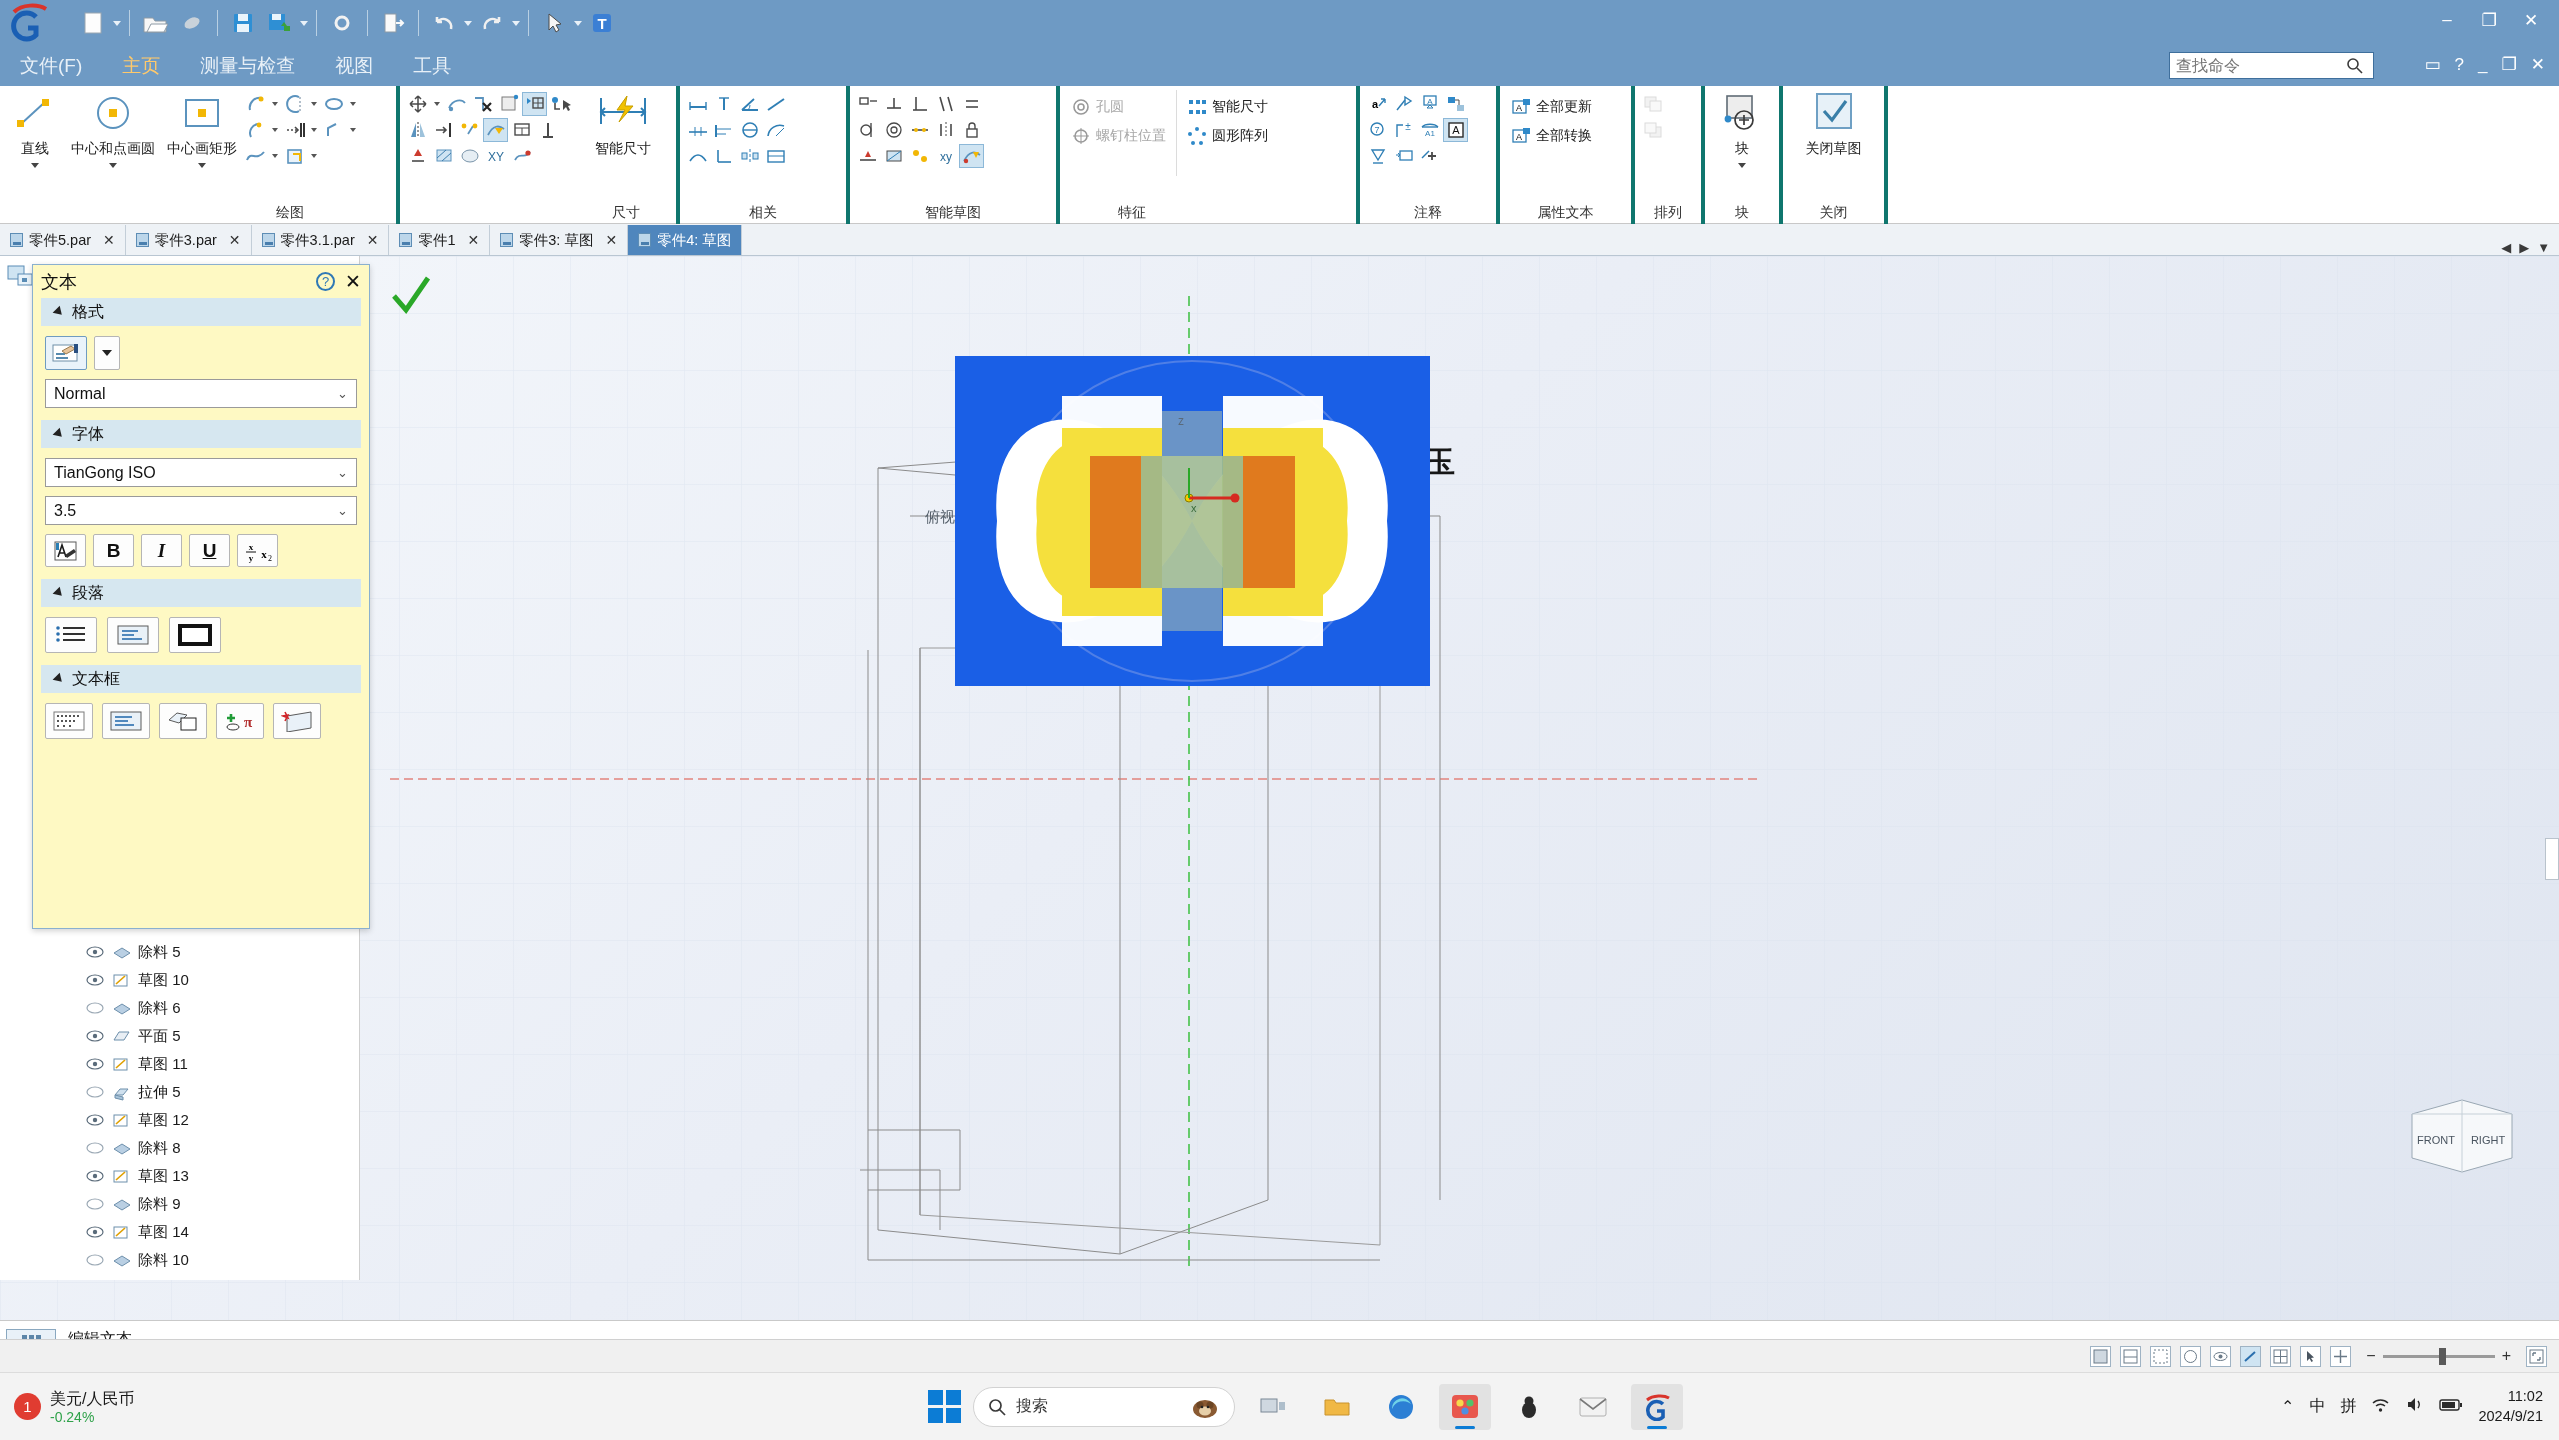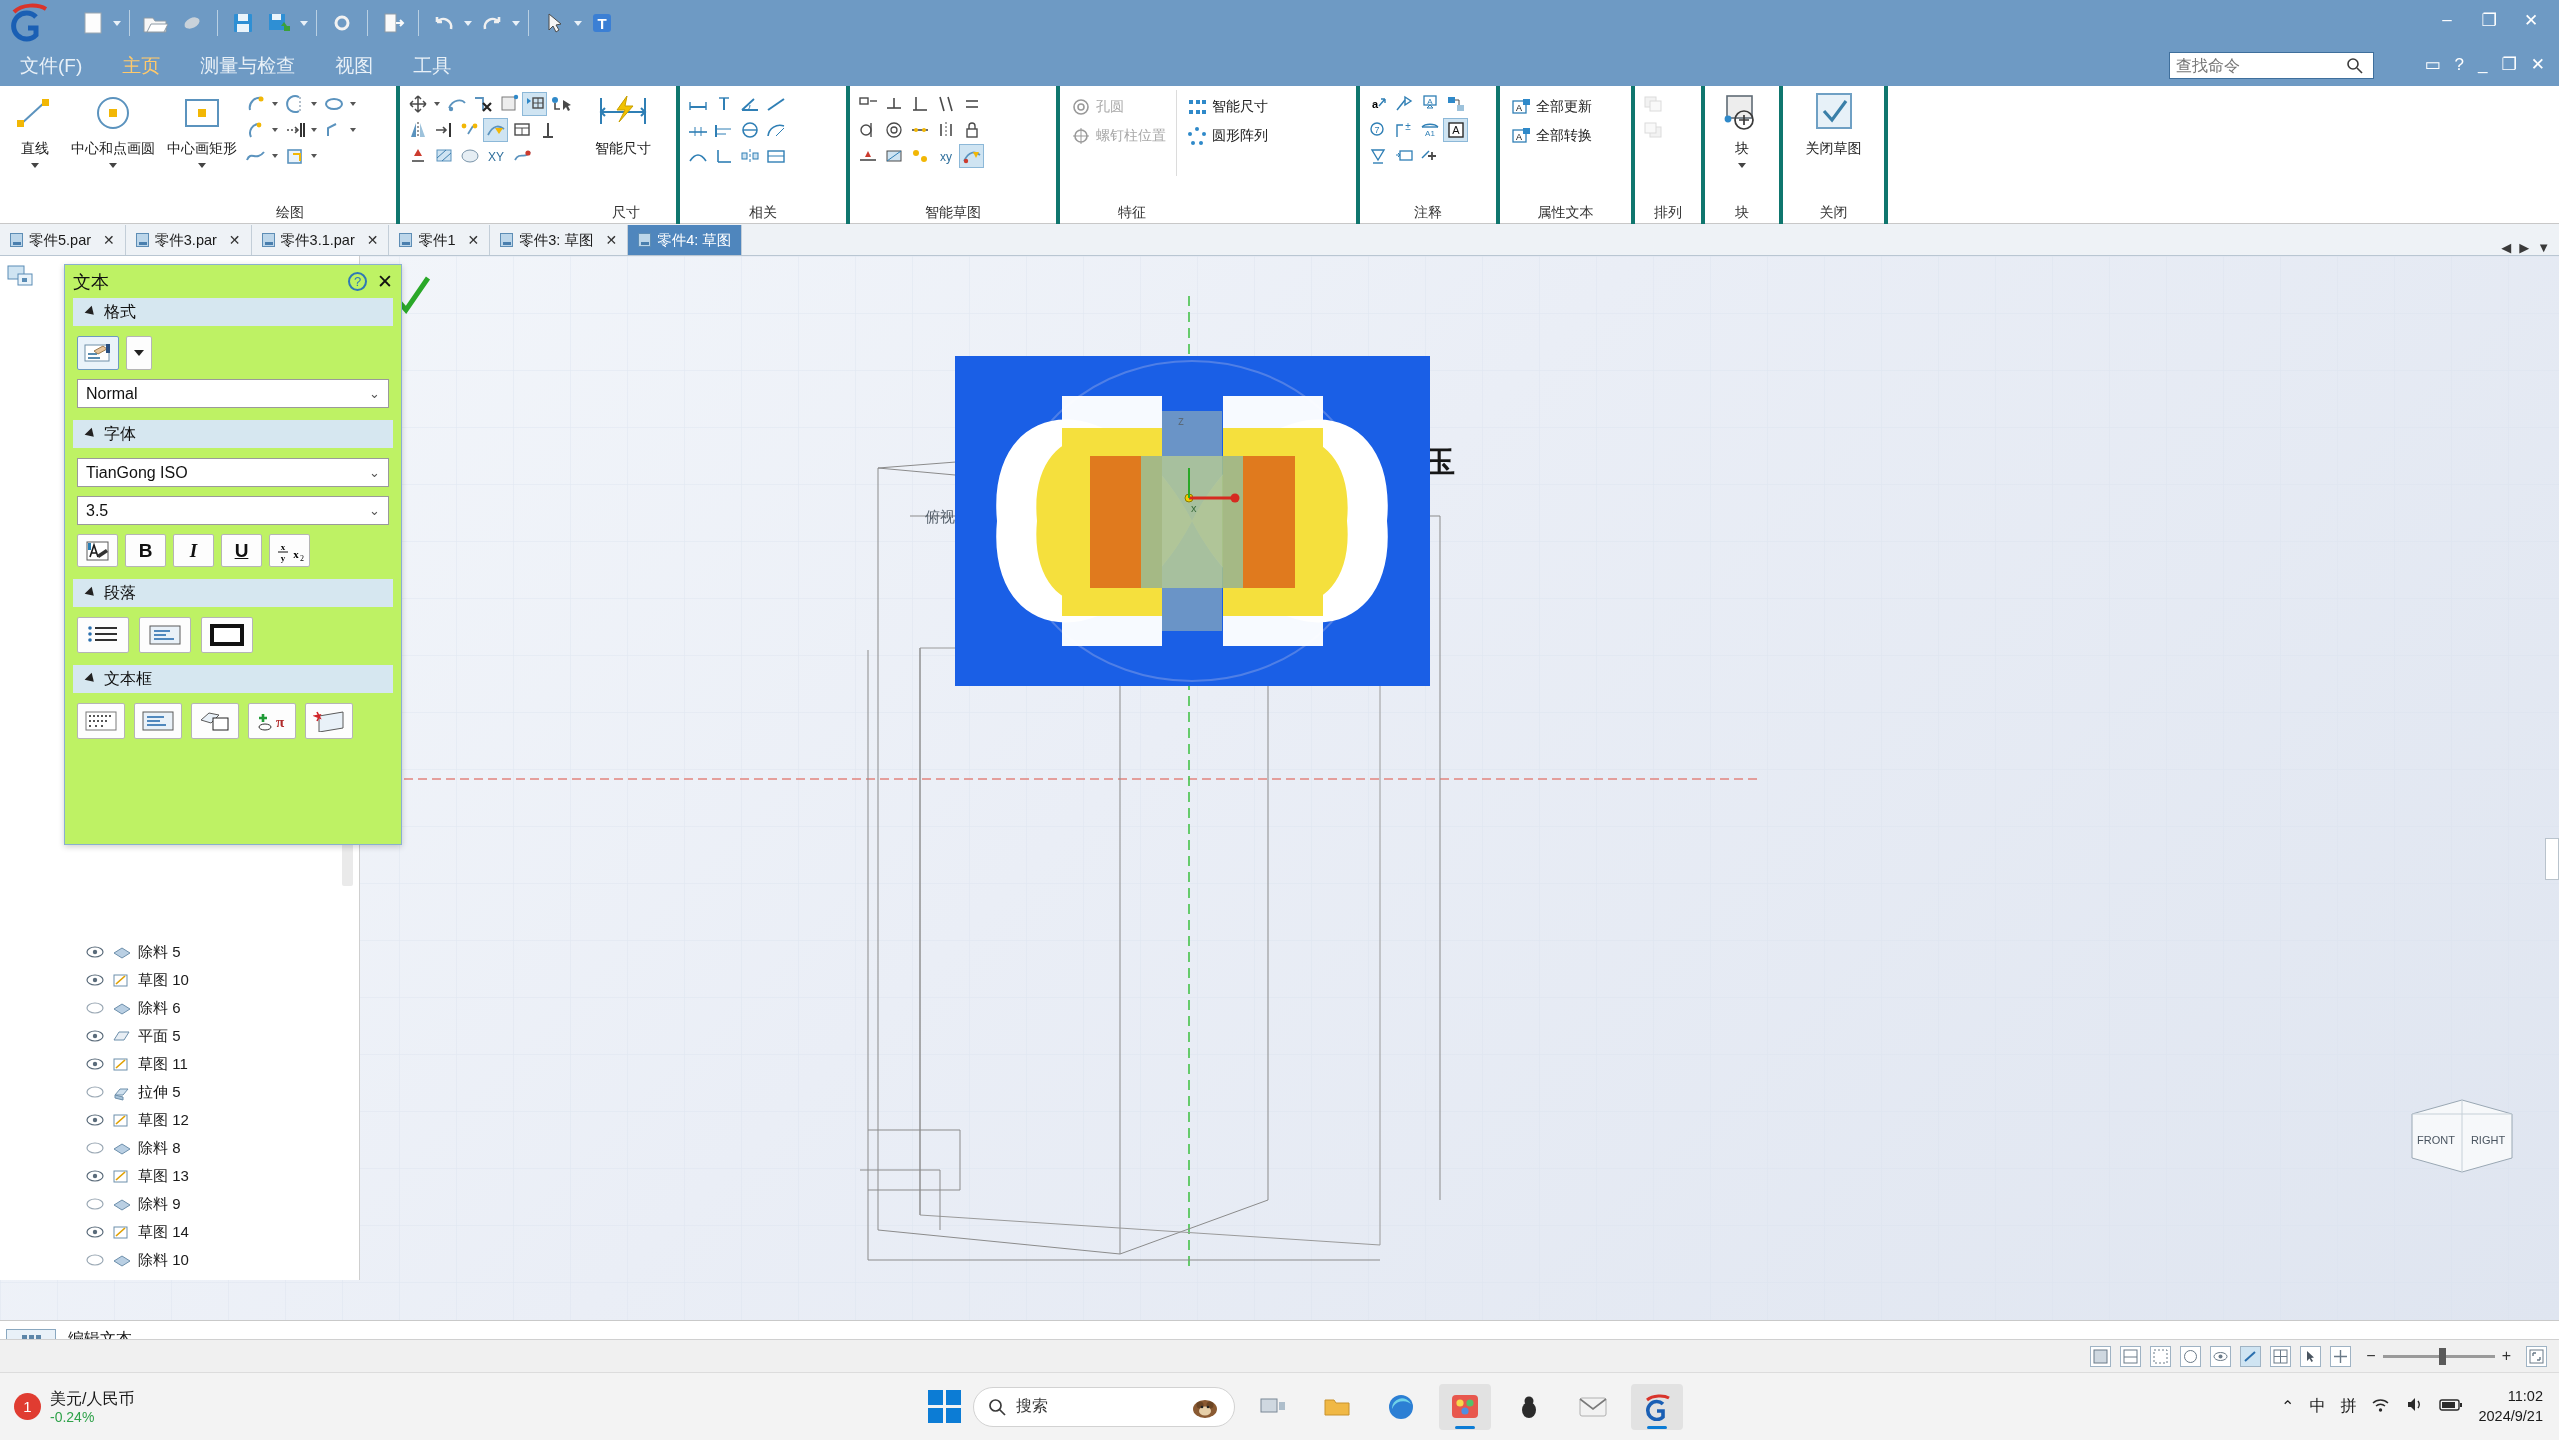--- a/index.html
+++ b/index.html
@@ -87,22 +87,22 @@
   .titem { display:flex; align-items:center; gap:7px; height:28px; padding-left:86px;
     font-size:15px; color:#1a1a1a; cursor:pointer; }
   .eye { width:19px; height:14px; position:relative; flex:none; }
   .titem .tico { width:19px; height:17px; flex:none; }
   #treescroll { position:absolute; right:6px; top:330px; width:11px; height:300px;
     background:#eaeaea; border-radius:2px; }
   #treescroll i { position:absolute; left:0; top:40px; width:11px; height:180px;
     background:#b8b8b8; border-radius:2px; display:block; }
 
   
-  #panel { position:absolute; left:64px; top:264px; width:338px; height:581px;
-    background:#bef264; border:1px solid #8ab0cf; box-shadow:0 2px 6px rgba(0,0,0,.18); }
+  #panel { position:absolute; left:32px; top:264px; width:338px; height:665px;
+    background:#fef9c3; border:1px solid #8ab0cf; box-shadow:0 2px 6px rgba(0,0,0,.18); }
   #panelhdr { height:33px; display:flex; align-items:center; padding:0 8px; }
   #panelhdr .t { font-size:18px; color:#111; }
   #panelhdr .sp { margin-left:auto; display:flex; gap:10px; align-items:center; }
   .help-ic { width:19px;height:19px;border:2px solid #2f78b5;border-radius:50%;
     color:#2f78b5;font-size:13px;display:flex;align-items:center;justify-content:center;cursor:pointer;}
   .cls-ic { font-size:19px; color:#111; cursor:pointer; line-height:1; }
   .sechdr { height:28px; background:#d6e7f0; display:flex; align-items:center; gap:9px;
     padding-left:14px; margin:0 8px; font-size:16px; color:#111; cursor:pointer; }
   .tri { width:0;height:0;border-top:5px solid transparent;border-bottom:5px solid transparent;
     border-left:8px solid #222; transform:rotate(45deg); }

